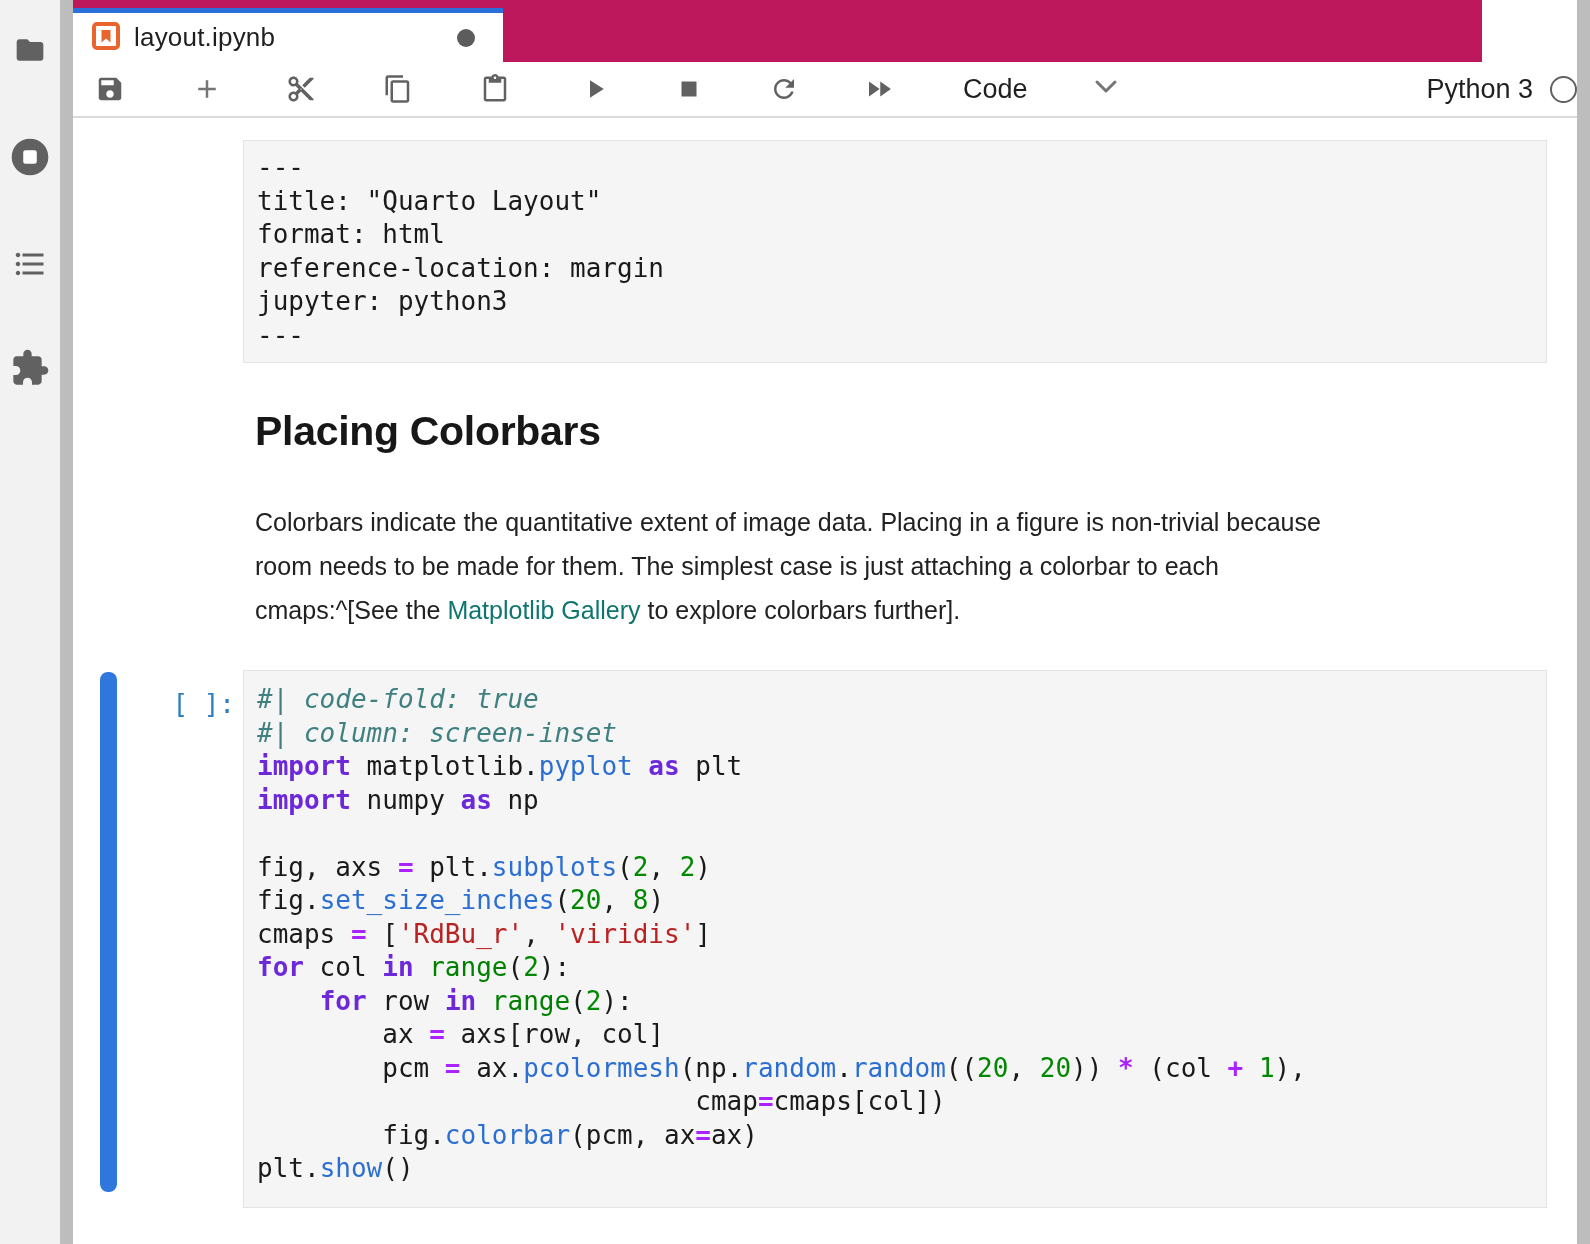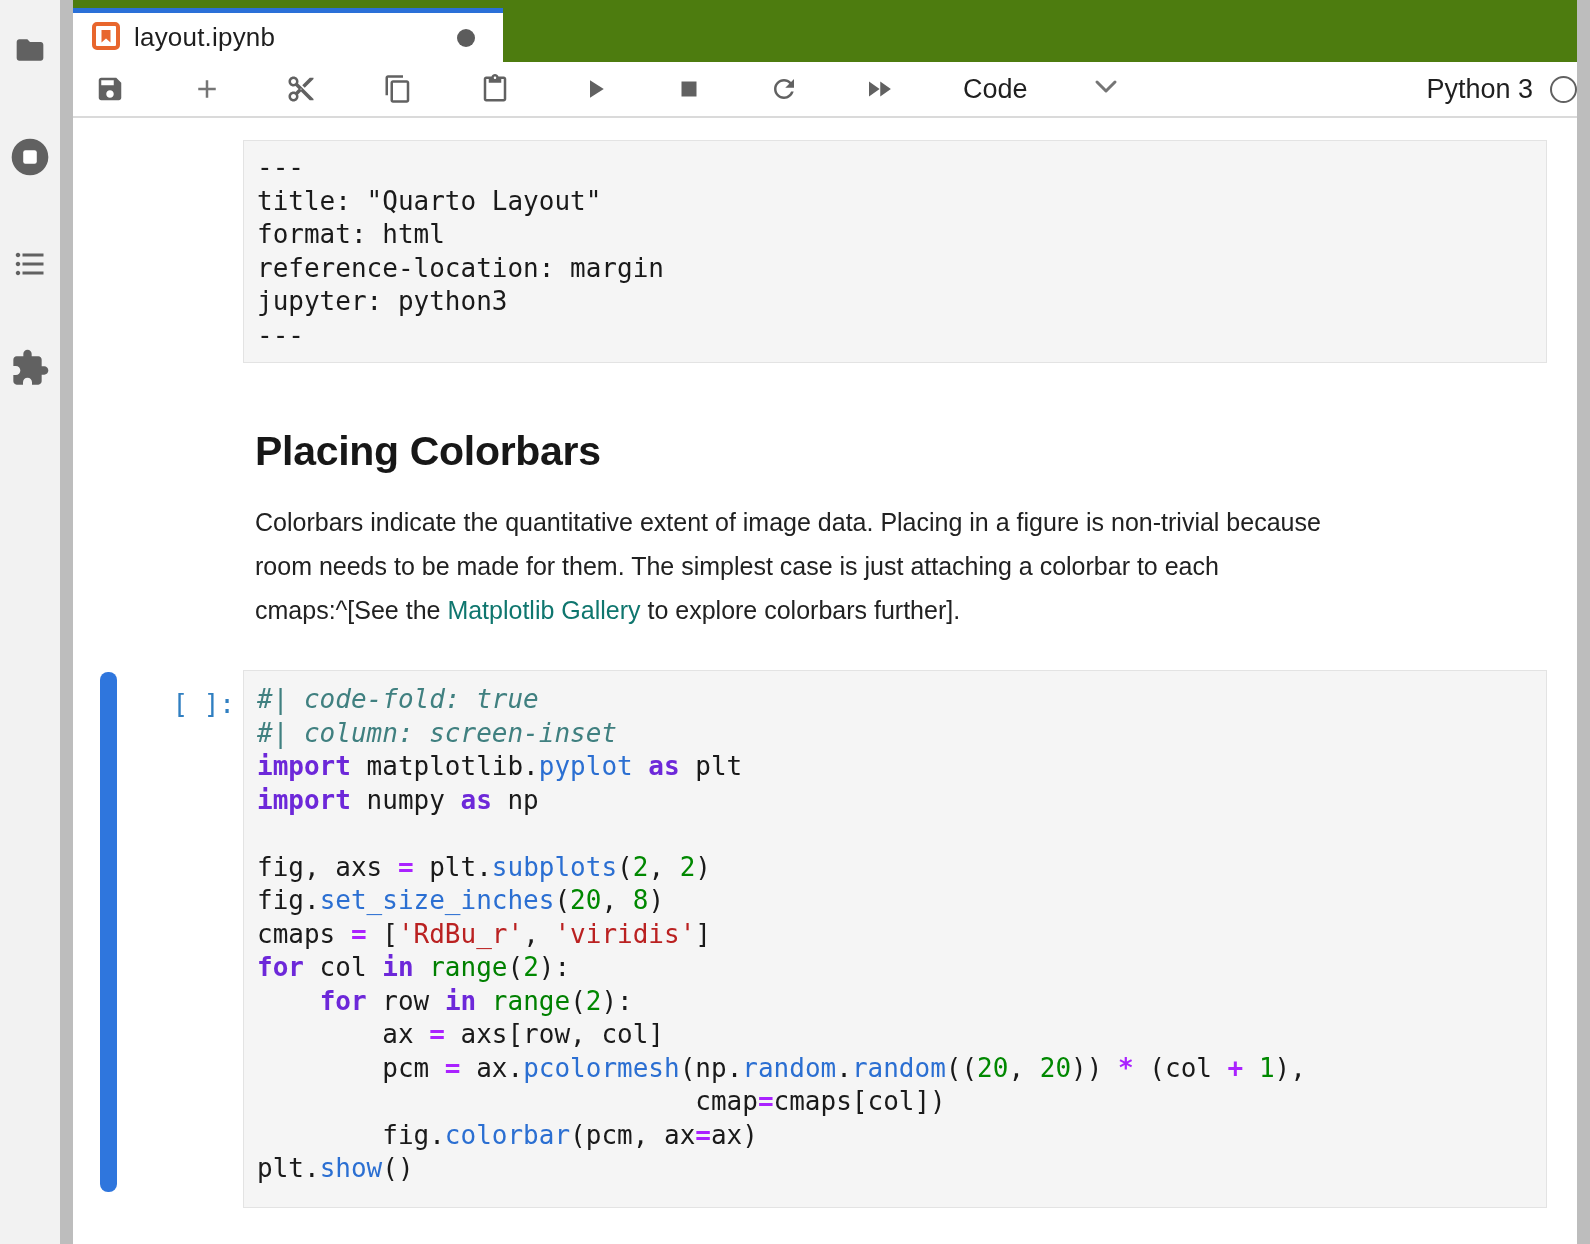--- a/index.html
+++ b/index.html
@@ -13,21 +13,21 @@
   .rail svg { display:block; }
 
   
   .divider-left  { position:absolute; left:60px;  top:0; width:13px; height:1244px; background:#bdbdbd; z-index:3; }
   .divider-right { position:absolute; left:1577px; top:0; width:13px; height:1244px; background:#bdbdbd; z-index:3; }
 
   
   .main { position:absolute; left:73px; top:0; width:1504px; height:1244px; background:#ffffff; }
 
   
-  .tabbar { position:absolute; left:0; top:0; width:1517px; height:62px; background:#4d7c0f; }
+  .tabbar { position:absolute; left:0; top:0; width:1409px; height:62px; background:#be185d; }
   .tab { position:absolute; left:0; top:8px; width:430px; height:54px; background:#ffffff;
          border-top:5px solid #2a70d8; display:flex; align-items:center; padding:0 28px 0 18px; cursor:pointer; }
   .tab-label { font-size:26px; color:#1e1e1e; margin-left:13px; letter-spacing:0.2px; }
   .dirty-dot { width:18px; height:18px; border-radius:50%; background:#5c5c5c; margin-left:auto; }
 
   
   .toolbar { position:absolute; left:0; top:62px; width:1504px; height:56px; background:#ffffff;
              border-bottom:2px solid #dadada; display:flex; align-items:center;gap:37px; }
   .tbtn { width:30px; height:30px; display:flex; align-items:center; justify-content:center; cursor:pointer; flex:0 0 auto; }
   .tbtn svg { display:block; }
@@ -49,21 +49,21 @@
   .cl { white-space:pre; min-height:33.5px; line-height:33.5px; }
 
   .collapser { position:absolute; left:27px; top:554px; width:17px; height:520px; border-radius:8px;
                background:#2f76dd; cursor:pointer; }
   .prompt { position:absolute; left:60px; top:570px; width:102px; text-align:right;
             font-family:"DejaVu Sans Mono", monospace; font-size:26px; line-height:33.5px; color:#307fc1; }
 
   
   .md-cell { position:absolute; left:170px; top:262px; width:1304px; height:280px; }
   .md-h1 { position:absolute; left:12px; top:24px; font-size:41px; line-height:54px; font-weight:700;
-           color:#171717; letter-spacing:-0.3px;margin-top:20px; }
+           color:#171717; letter-spacing:-0.3px; }
   .md-p  { position:absolute; left:12px; top:120px; width:1280px; font-size:25px; line-height:44px; color:#212121; }
   .md-line { display:block; }
   .md-link { color:#0f766e; text-decoration:none; cursor:pointer; }
 
   
   .tk-c { color:#408080; font-style:italic; }
   .tk-k { color:#6d28d9; font-weight:700; }
   .tk-b { color:#008000; }
   .tk-n { color:#008800; }
   .tk-s { color:#ba2121; }

